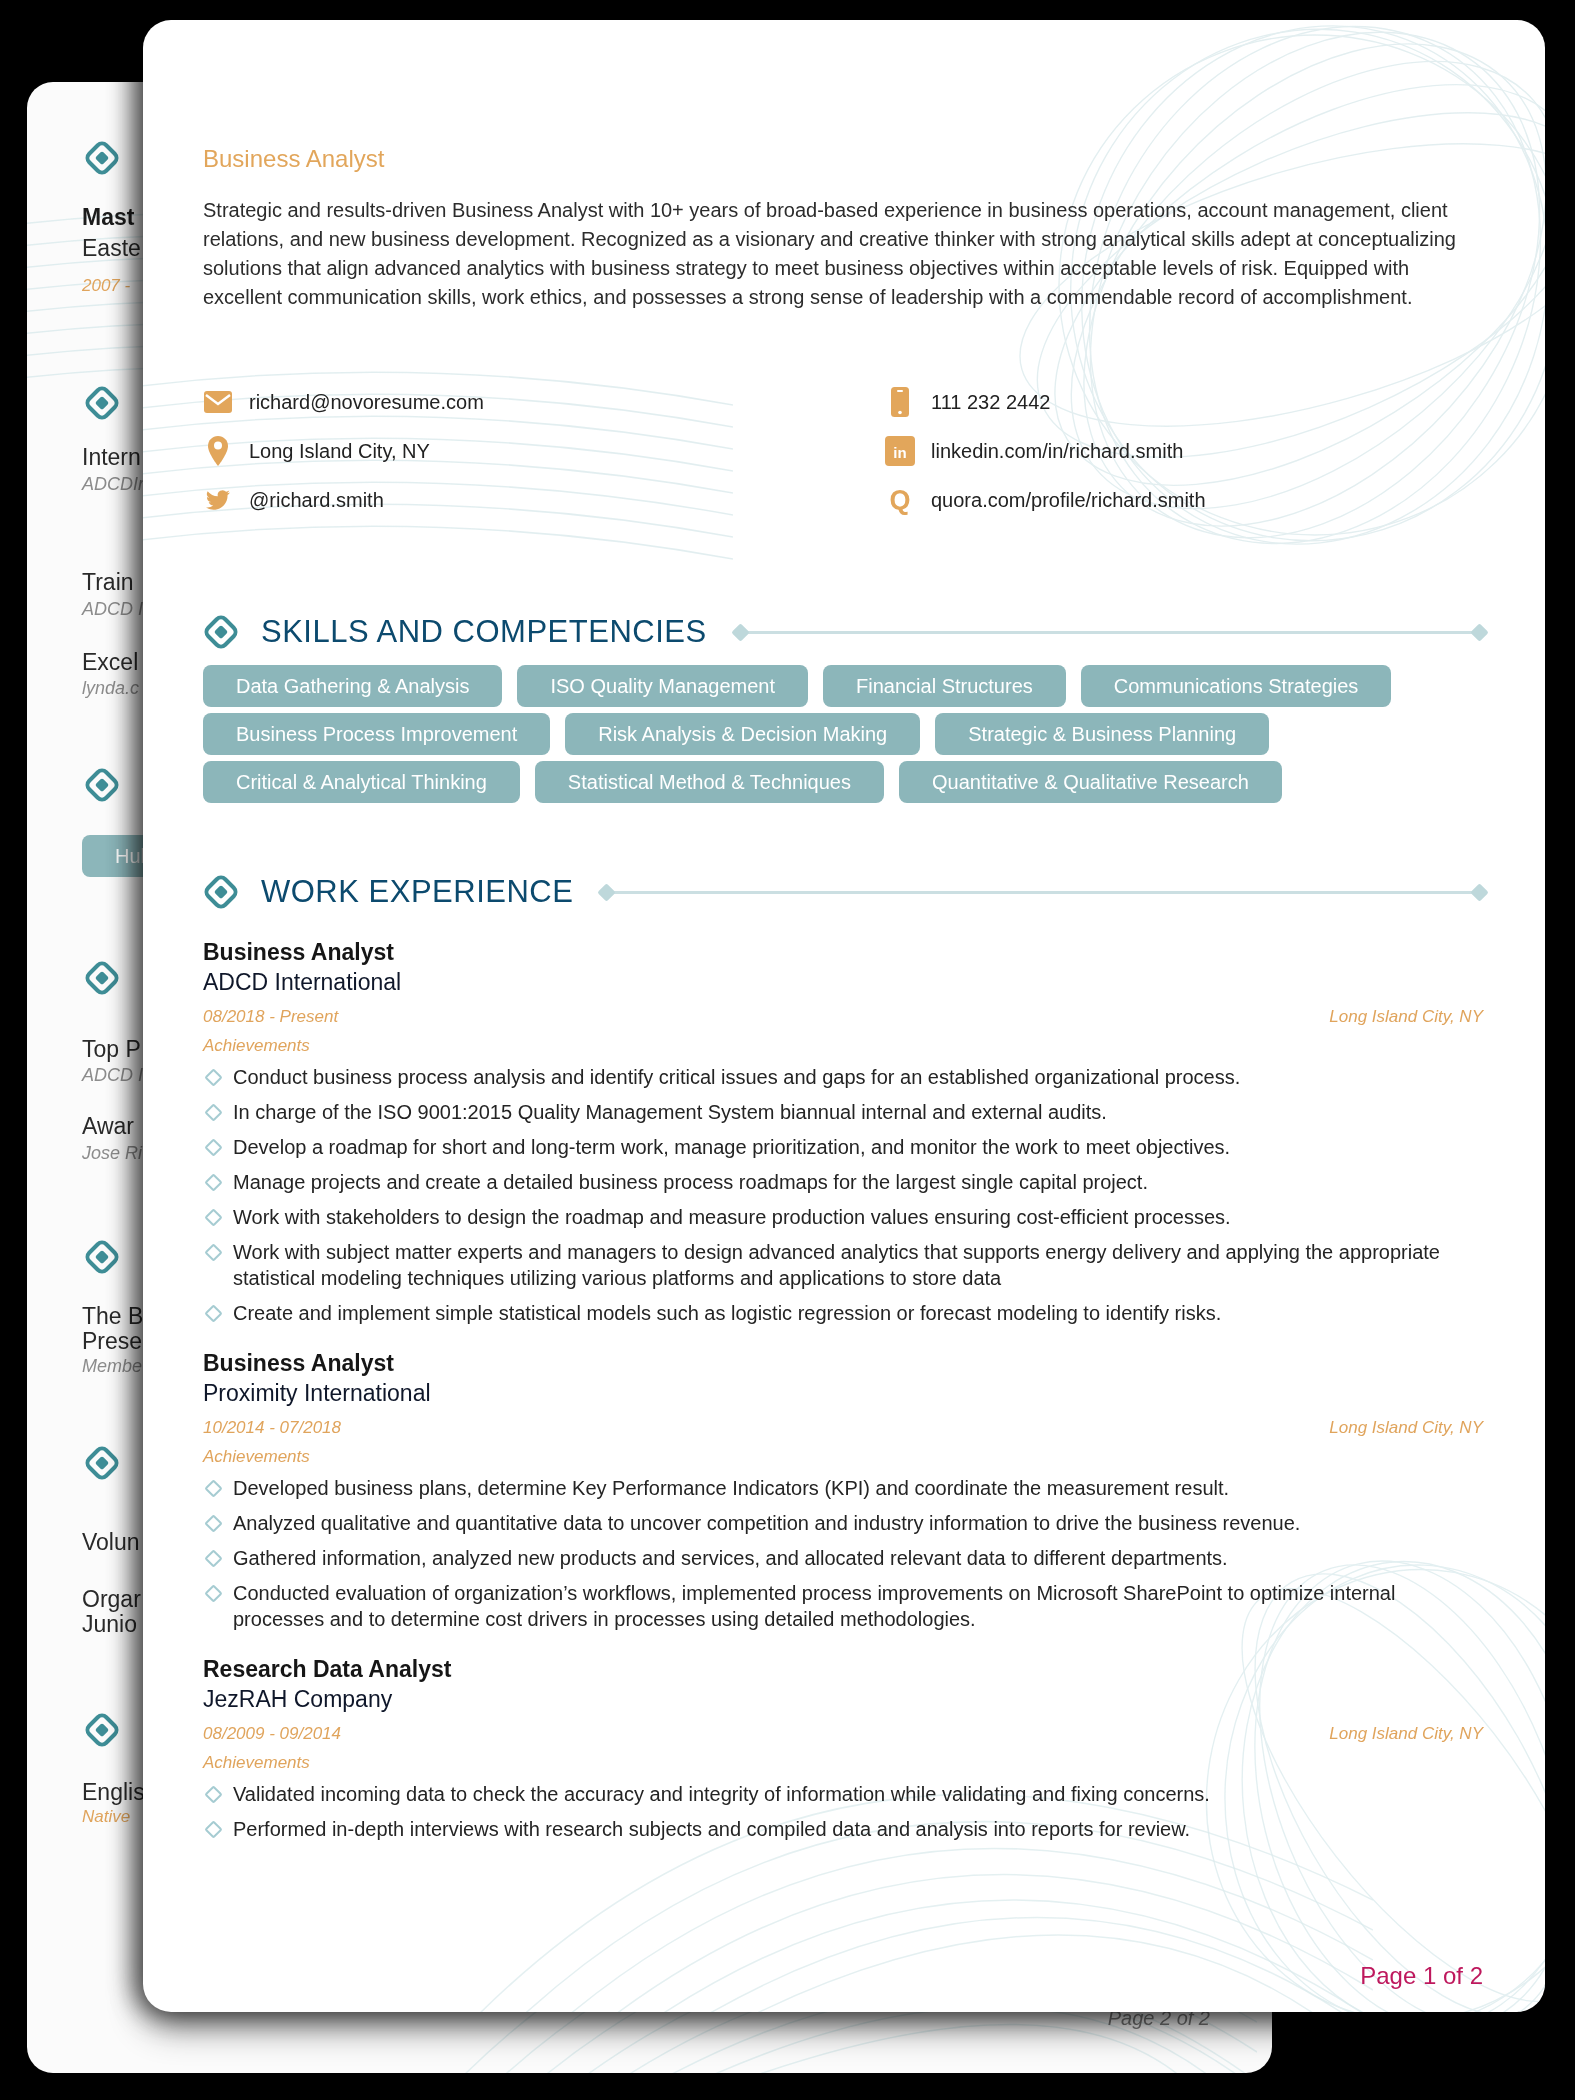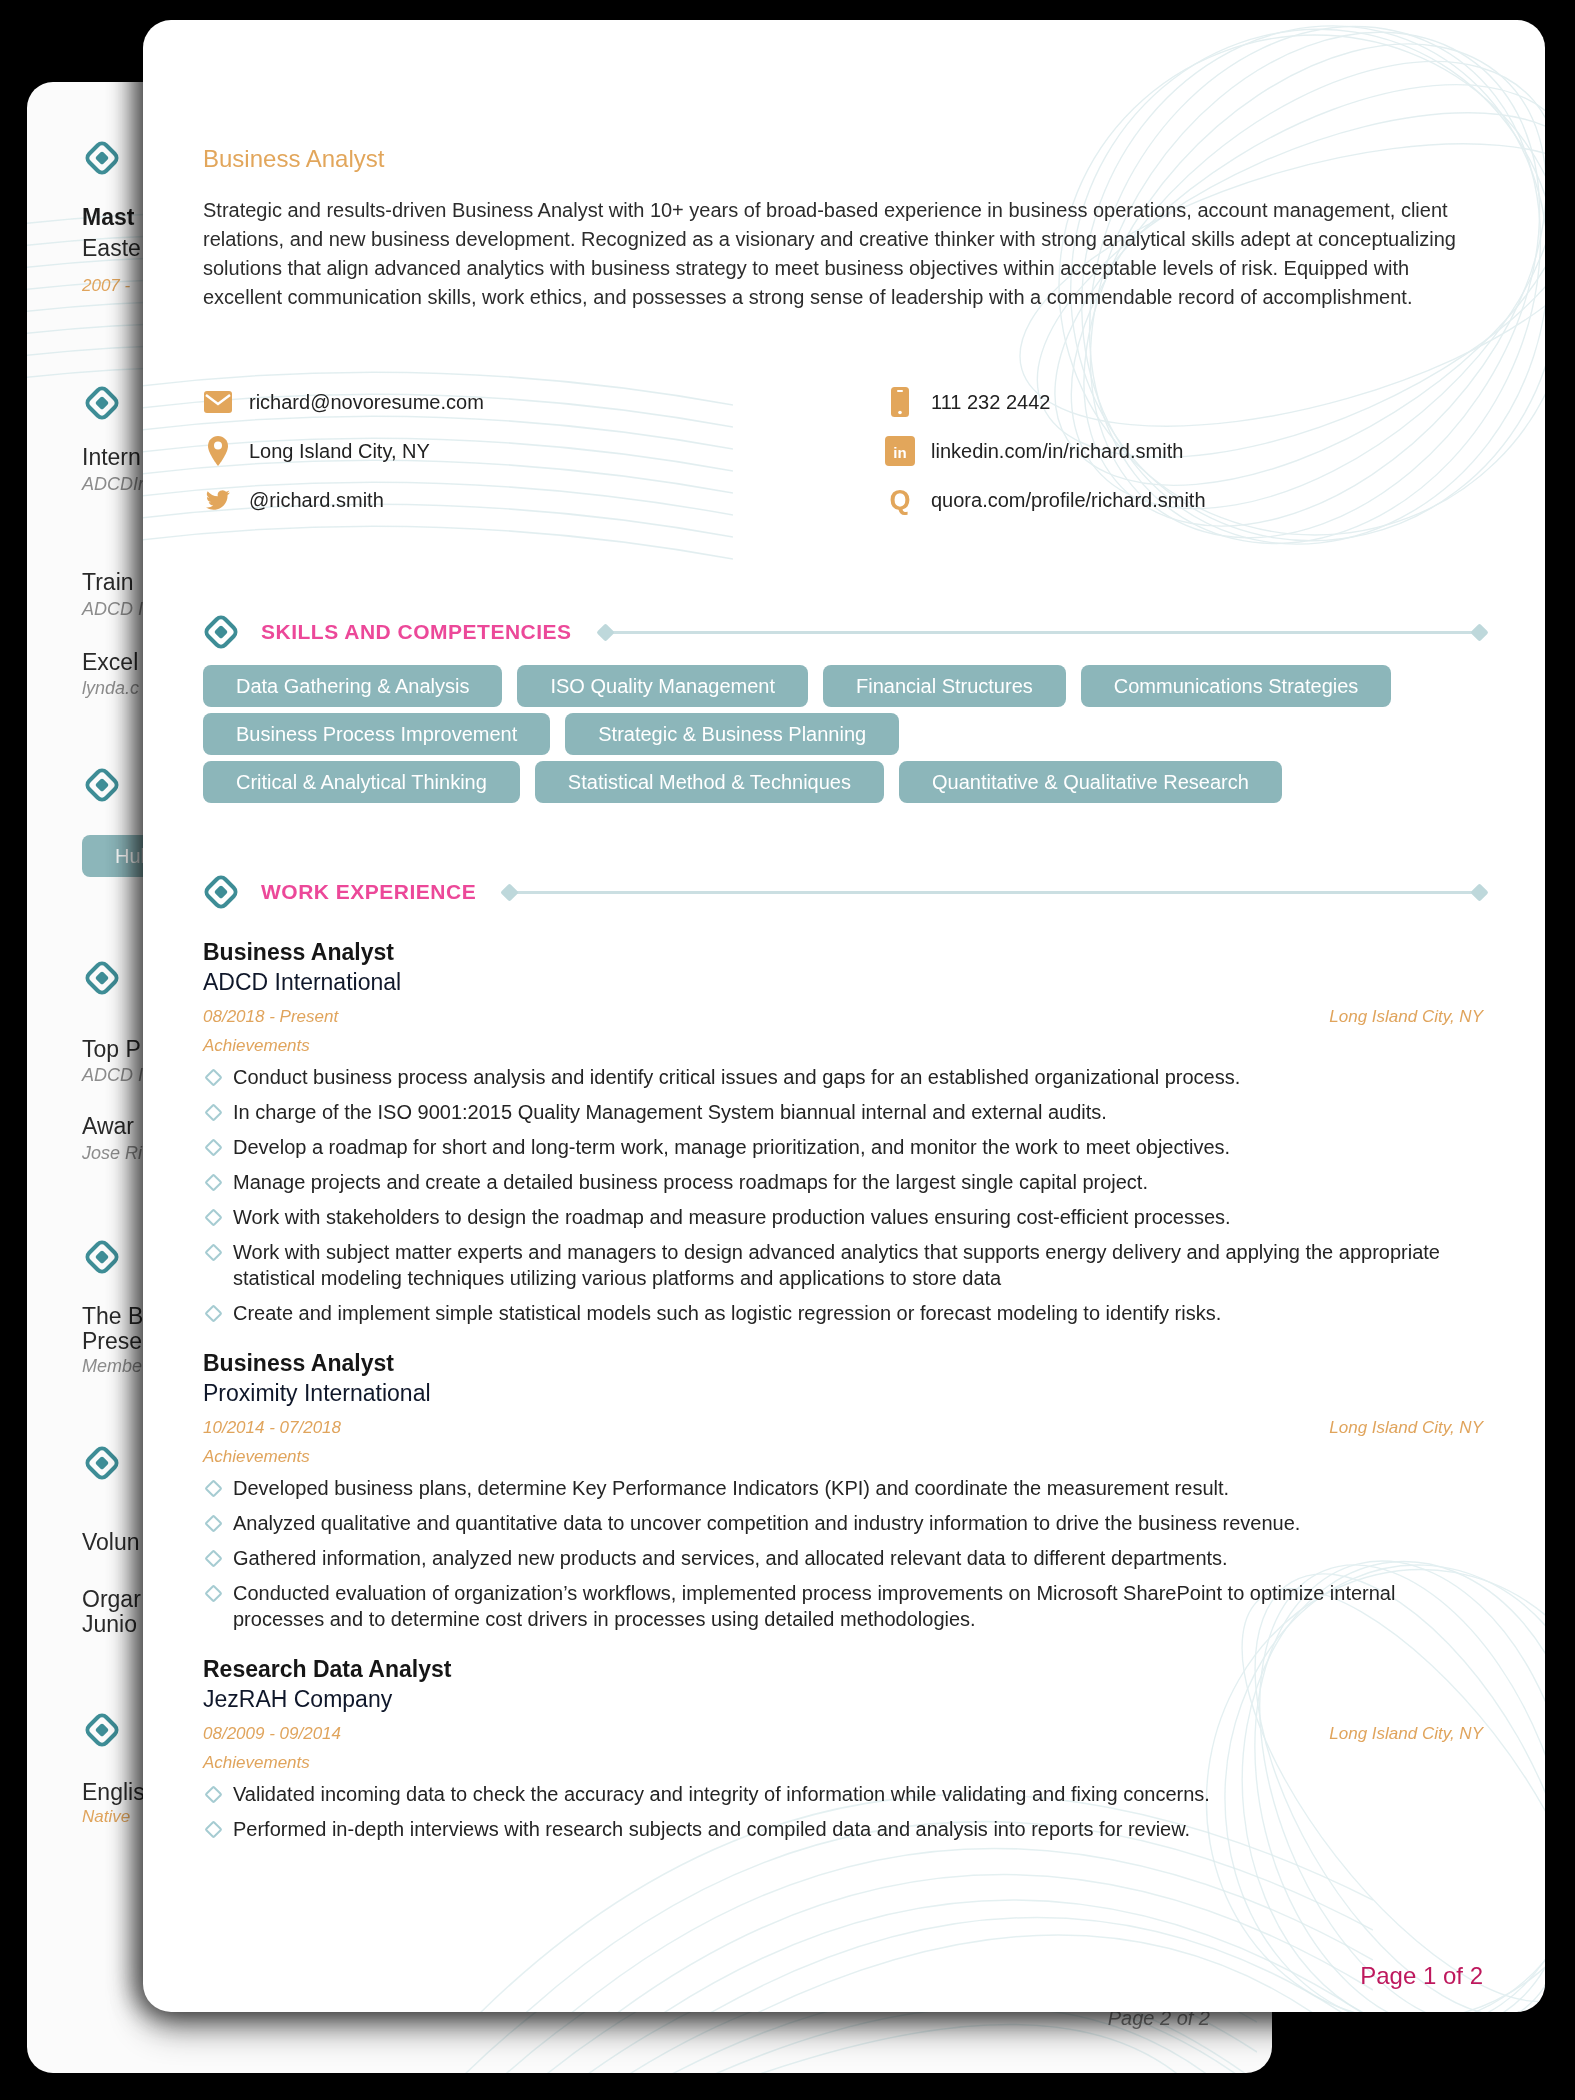--- a/index.html
+++ b/index.html
@@ -30,21 +30,21 @@
   
   .c-row{position:absolute;display:flex;align-items:center;gap:16px;height:32px;font-size:20px;color:#222}
   .c-ico{width:30px;height:30px;display:flex;align-items:center;justify-content:center;flex:0 0 30px}
   .q-glyph{font-size:27px;font-weight:700;color:#e2a65b;line-height:30px}
 
   
   .section-head{position:absolute;left:60px;right:62px;display:flex;align-items:center;height:46px}
   .dicon{width:36px;height:36px;position:relative;flex:0 0 36px}
   .dicon::before{content:"";position:absolute;inset:4px;border:4px solid #3e8d96;transform:rotate(45deg);border-radius:8px}
   .dicon::after{content:"";position:absolute;inset:13px;background:#3e8d96;transform:rotate(45deg);border-radius:2px}
-  .section-title{font-size:21px;font-weight:700;color:#ec4899;letter-spacing:.5px;margin-left:22px;white-space:nowrap}
+  .section-title{font-size:31px;font-weight:400;color:#0c4a6e;letter-spacing:.5px;margin-left:22px;white-space:nowrap}
   .rule{flex:1;height:3px;background:#cbdfe2;margin-left:30px;position:relative}
   .rule::before,.rule::after{content:"";position:absolute;top:-5px;width:13px;height:13px;background:#bed8db;transform:rotate(45deg);border-radius:2px}
   .rule::before{left:-3px}
   .rule::after{right:-3px}
 
   
   .badges{position:absolute;left:60px;top:645px;width:1290px}
   .badge-row{display:flex;gap:15px;margin-bottom:6px}
   .badge{
     background:#8cb6ba;color:#fff;border-radius:8px;
@@ -260,20 +260,21 @@
     <div class="badge-row">
 
     <span class="badge">Data Gathering &amp; Analysis</span>
         <span class="badge">ISO Quality Management</span>
         <span class="badge">Financial Structures</span>
         <span class="badge">Communications Strategies</span>
       </div>
     <div class="badge-row">
 
     <span class="badge">Business Process Improvement</span>
+        <span class="badge">Risk Analysis &amp; Decision Making</span>
         <span class="badge">Strategic &amp; Business Planning</span>
       </div>
     <div class="badge-row">
 
     <span class="badge">Critical &amp; Analytical Thinking</span>
         <span class="badge">Statistical Method &amp; Techniques</span>
         <span class="badge">Quantitative &amp; Qualitative Research</span>
       </div>
   </div>
 

